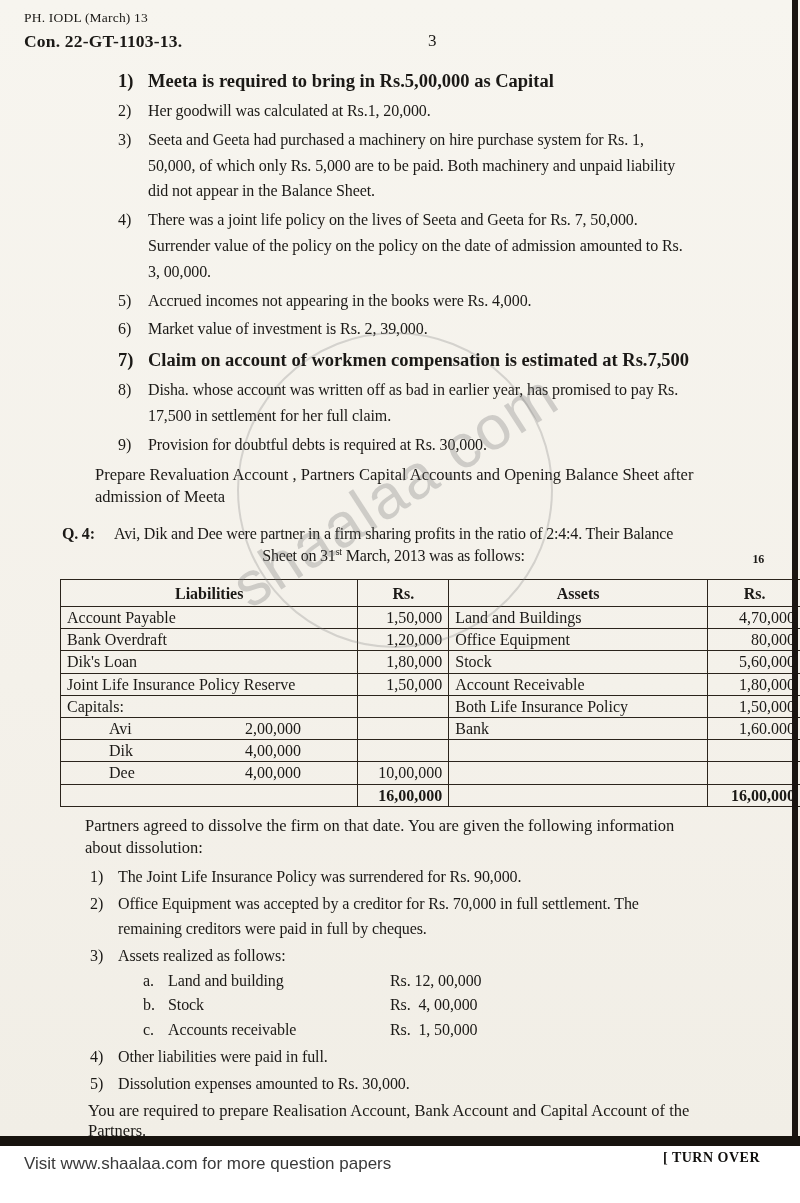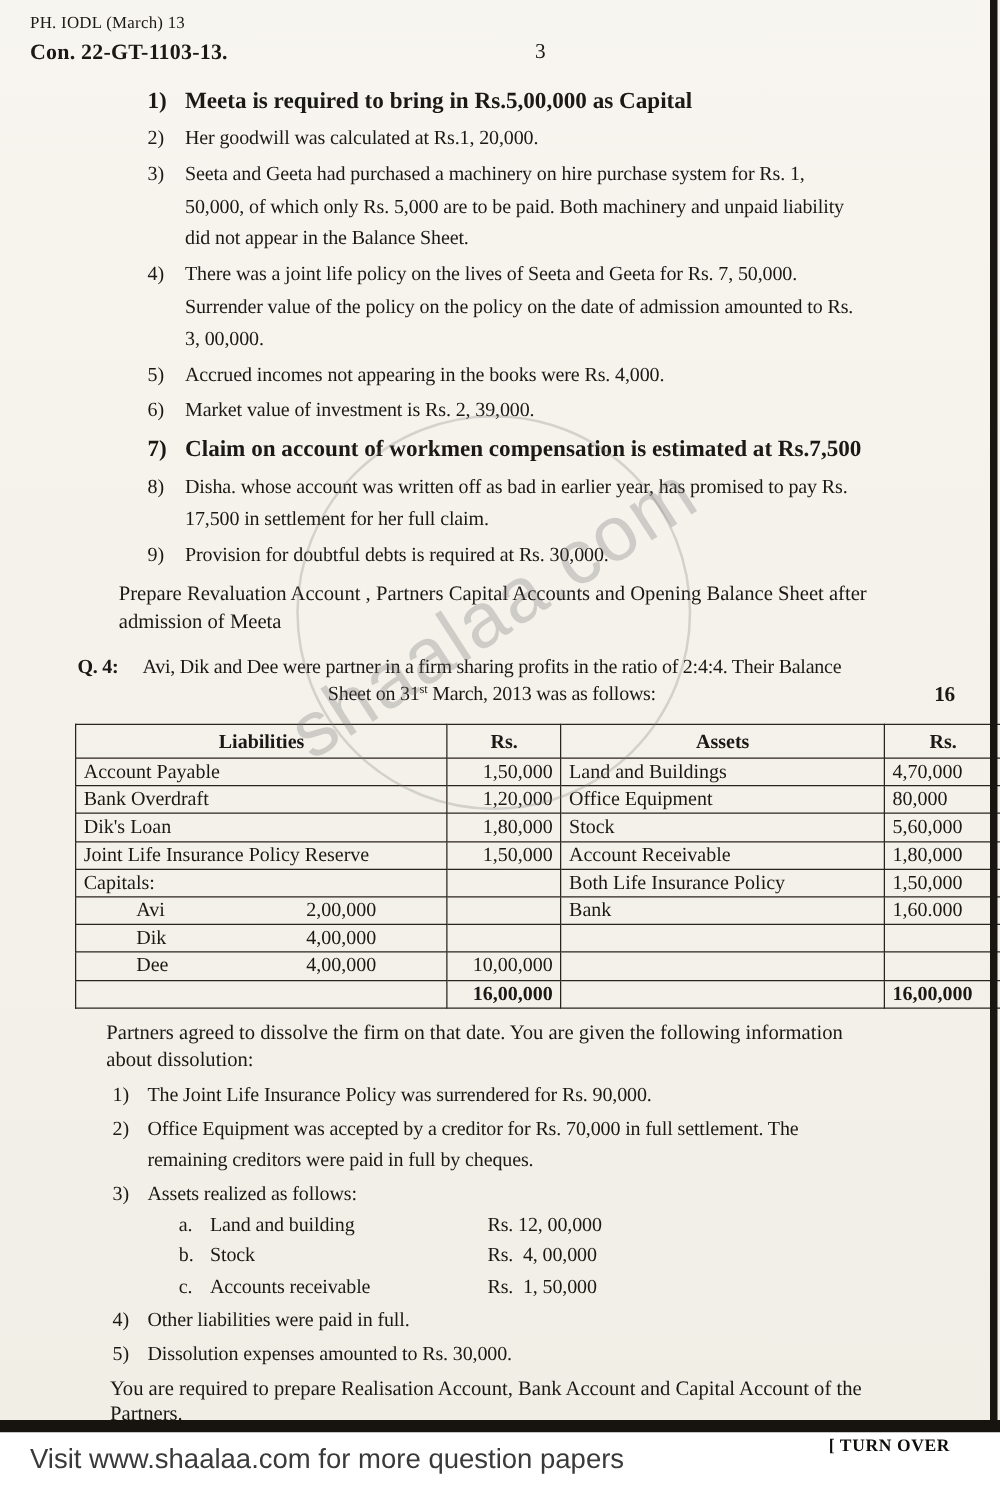--- a/index.html
+++ b/index.html
@@ -28,28 +28,28 @@
   .item.big { font-size:18.5px; font-weight:600; letter-spacing:0; }
 
   .prep { margin:4px 0 0 95px; font-size:16.5px; line-height:1.35; }
   .prep .line { white-space:nowrap; }
 
   
   .q4 { position:relative; margin:16px 0 12px 62px; font-size:16px; line-height:1.3; letter-spacing:-0.2px; display:flex; }
   .q4label { font-weight:bold; flex:0 0 52px; }
   .q4text .line { white-space:nowrap;text-align:center; }
   .q4 sup { font-size:10px; }
-  .marks { position:absolute; right:36px; bottom:0; font-weight:bold; font-size:17px; }
+  .marks { position:absolute; right:36px; bottom:0; font-weight:bold; font-size:12px; }
 
   
   table.bs { border-collapse:collapse; margin-left:60px; width:742px; font-size:16px; }
   .bs th, .bs td { border:1.6px solid #2b241c; padding:1px 6px; height:21px; line-height:1.2; }
   .bs th { font-weight:bold; text-align:center; height:27px; }
   .bs td.c-amt { text-align:right; width:87px; }
-  .bs td.c-amt2 { width:90px; }
+  .bs td.c-amt2 { text-align:right; width:90px; }
   .bs td.c-liab { width:285px; }
   .bs td.c-asset { width:248px; }
   .cap-name { display:inline-block; margin-left:42px; width:112px; }
   .cap-amt { display:inline-block; width:76px; text-align:right; }
   .bs td.total { font-weight:bold;margin-top:22px; }
 
   .intro { margin:8px 0 0 85px; font-size:16.5px; line-height:1.35; }
   .intro .line { white-space:nowrap; }
 
   
@@ -60,21 +60,21 @@
   .sub { display:flex; margin:4px 0 0 25px; }
   .slet { flex:0 0 25px; }
   .sname { flex:0 0 222px; }
   .samt { white-space:pre; }
 
   .closing { margin:2px 0 0 88px; font-size:16.5px; line-height:1.25; }
   .closing .line { white-space:nowrap; }
 
   
   .footer { position:relative; width:800px; height:47px; background:#ffffff; }
-  .visit { position:absolute; left:24px; top:8px; font-family:"Liberation Sans",sans-serif; font-size:22px; color:#3a3a3a; text-decoration:none; }
+  .visit { position:absolute; left:24px; top:8px; font-family:"Liberation Sans",sans-serif; font-size:17px; color:#3a3a3a; text-decoration:none; }
   .turnover { position:absolute; right:40px; top:4px; font-weight:bold; font-size:14px; color:#0f0e0c; letter-spacing:0.5px; }
 </style>
 </head>
 <body>
 
 <div class="scan">
 
   <div class="watermark">
     <div class="wm-circle"></div>
     <div class="wm-text">shaalaa.com</div>

